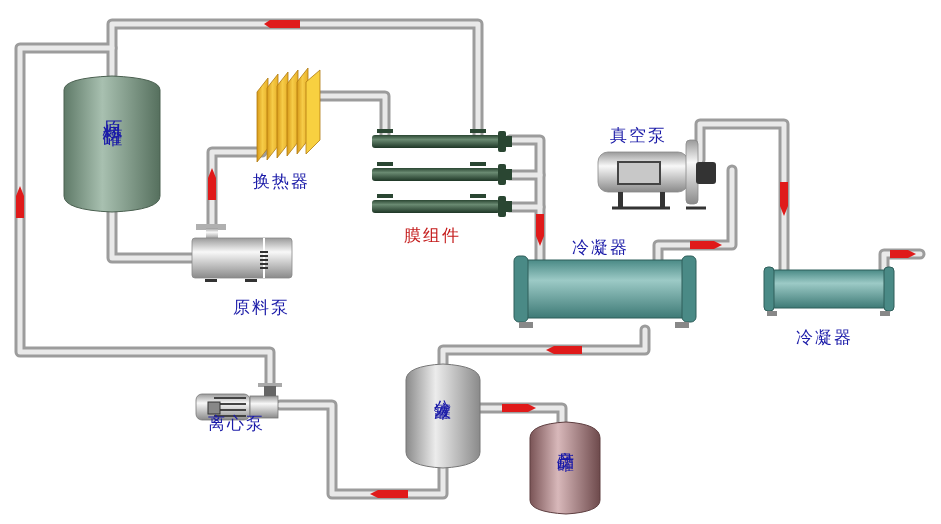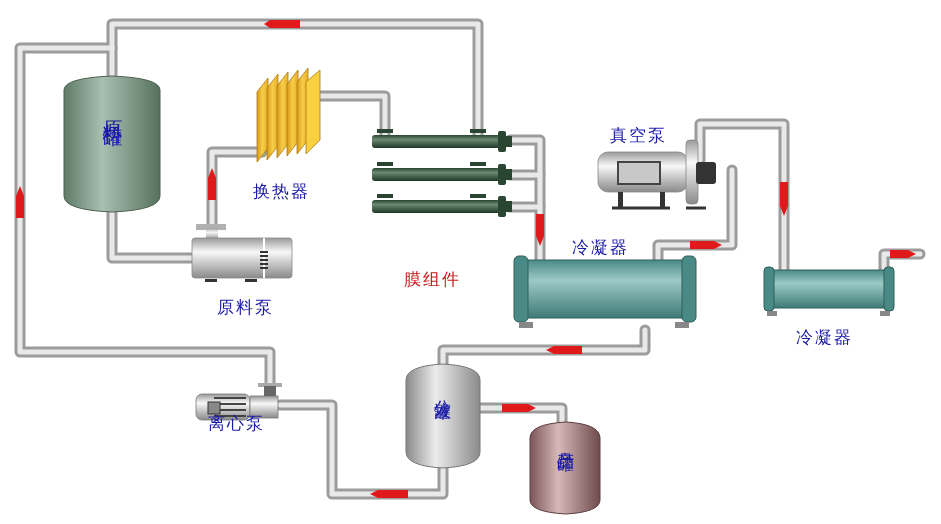--- a/index.html
+++ b/index.html
@@ -209,21 +209,21 @@
     <path d="M690 241 H714 L722 245 L714 249 H690 Z"></path>
     <path d="M780 182 V206 L784 216 L788 206 V182 Z"></path>
     <path d="M890 250 H908 L916 254 L908 258 H890 Z"></path>
     <path d="M554 346 H582 V354 H554 L546 350 Z"></path>
     <path d="M502 404 H528 L536 408 L528 412 H502 Z"></path>
     <path d="M378 490 H408 V498 H378 L370 494 Z"></path>
   </g>
 </svg>
 
 <div class="vlbl" style="left:100px;top:104px;">原料罐</div>
-<div class="lbl" style="left:253px;top:180px;">换热器</div>
-<div class="lbl red" style="left:404px;top:224px;margin-top:44px;">膜组件</div>
-<div class="lbl" style="left:217px;top:296px;">原料泵</div>
+<div class="lbl" style="left:253px;top:170px;">换热器</div>
+<div class="lbl red" style="left:404px;top:224px;">膜组件</div>
+<div class="lbl" style="left:233px;top:296px;">原料泵</div>
 <div class="lbl" style="left:610px;top:124px;">真空泵</div>
 <div class="lbl" style="left:572px;top:236px;">冷凝器</div>
 <div class="lbl" style="left:796px;top:326px;">冷凝器</div>
 <div class="vlbl small" style="left:432px;top:386px;">分液罐</div>
 <div class="vlbl small" style="left:555px;top:438px;">产品罐</div>
 <div class="lbl" style="left:208px;top:412px;">离心泵</div>
 
 </body></html>

